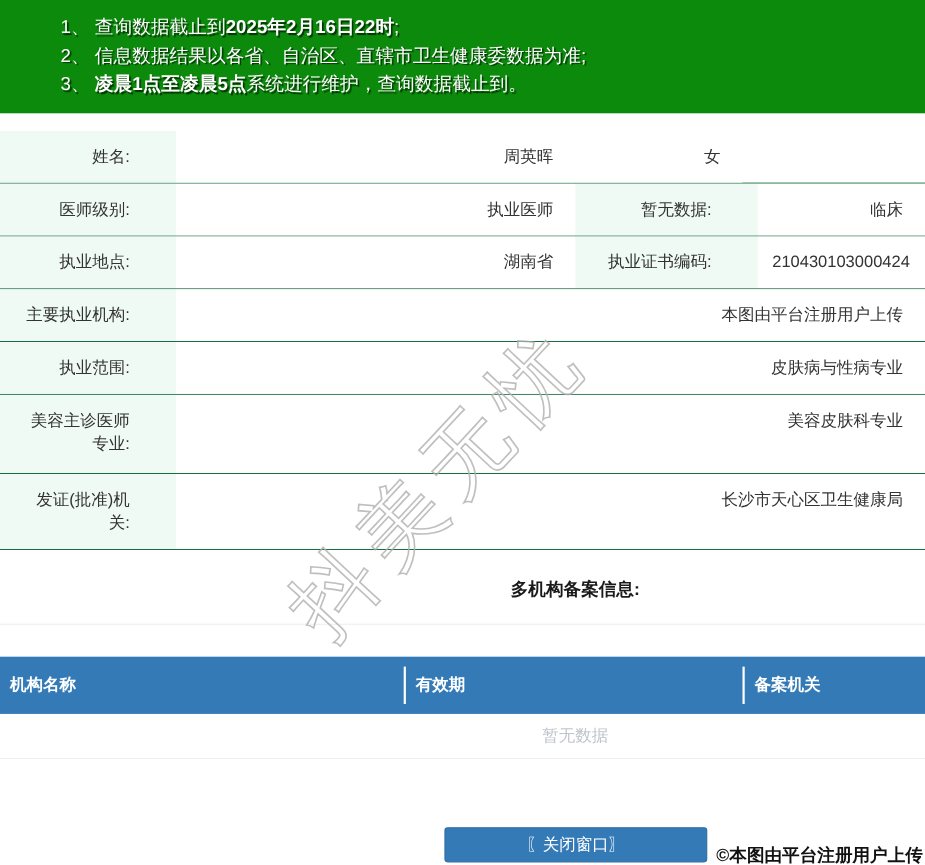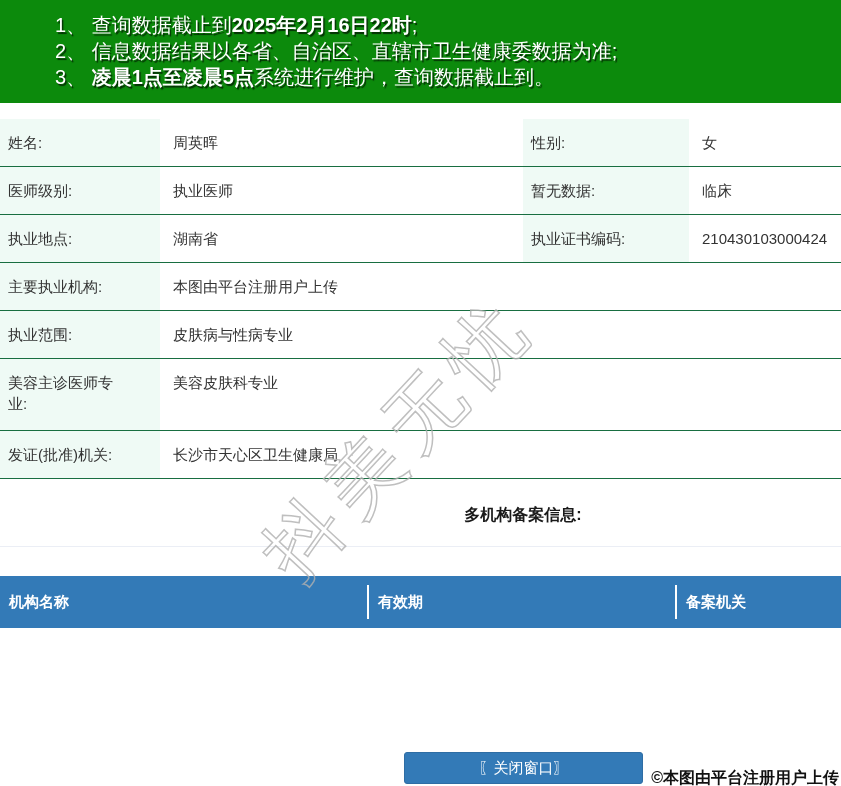--- a/index.html
+++ b/index.html
@@ -9,36 +9,36 @@
     width: 841px; height: 786px; position: relative; overflow: hidden;
     color: #333;
   }
   .page { width: 841px; height: 786px; position: relative; background: #fff; }
 
   
   .notice {
     background: #0c8a0c;
     color: #ffffff;
     padding: 12px 10px 13px 55px;
-    font-size: 20px;
+    font-size: 17px;
     line-height: 26px;
     text-shadow: 1.5px 1.5px 1px rgba(0, 0, 0, 0.65);
   }
   .notice-line b { font-weight: bold; }
 
   
   .info-table { margin-top: 16px; }
   .irow {
     display: flex;
     align-items: stretch;
     border-bottom: 1px solid #186e41;
     font-size: 15px;
     line-height: 21px;
   }
-  .cell { padding: 13px 8px; display: block; }
+  .cell { padding: 13px 20px; display: block; text-align: right; }
   .cell.label {
     background: #effaf5;
     padding-right: 42px;
     color: #333;
   }
   .cell.value { background: #ffffff; padding-left: 13px; color: #333; }
   .w-label-l { width: 160px; }
   .w-value-l { width: 363px; }
   .w-label-r { width: 166px; }
   .w-value-r { width: 152px; }
@@ -120,21 +120,20 @@
     <div class="notice-line"><span>1、 查询数据截止到</span><b>2025年2月16日22时</b><span>;</span></div>
     <div class="notice-line"><span>2、 信息数据结果以各省、自治区、直辖市卫生健康委数据为准;</span><b></b><span></span></div>
     <div class="notice-line"><span>3、 </span><b>凌晨1点至凌晨5点</b><span>系统进行维护，查询数据截止到。</span></div>
   </div>
 
   <div class="info-table">
 
     <div class="irow">
       <div class="cell label w-label-l">姓名:</div>
       <div class="cell value w-value-l">周英晖</div>
-      <div class="cell label w-label-r">性别:</div>
       <div class="cell value w-value-r">女</div>
     </div>
 
     <div class="irow">
       <div class="cell label w-label-l">医师级别:</div>
       <div class="cell value w-value-l">执业医师</div>
       <div class="cell label w-label-r">暂无数据:</div>
       <div class="cell value w-value-r">临床</div>
     </div>
 
@@ -168,20 +167,23 @@
   </div>
 
   <div class="section-title">多机构备案信息:</div>
 
   <div class="record-table">
     <div class="rt-header">
       <div class="rt-th rt-th-1">机构名称</div>
       <div class="rt-th rt-th-2">有效期</div>
       <div class="rt-th rt-th-3">备案机关</div>
     </div>
+    <div class="rt-empty">
+      <div class="rt-empty-inner">暂无数据</div>
+    </div>
   </div>
 
   <svg class="watermark" width="841" height="786" viewBox="0 0 841 786">
     <text transform="translate(297 585) rotate(-47)" font-size="76" letter-spacing="12" fill="none" stroke="#b0b0b0" stroke-width="1.5" font-family="Liberation Sans, DejaVu Sans, sans-serif">抖美无忧</text>
   </svg>
 
   <button class="close-btn">
     <span>〖关闭窗口〗</span>
   </button>
 

